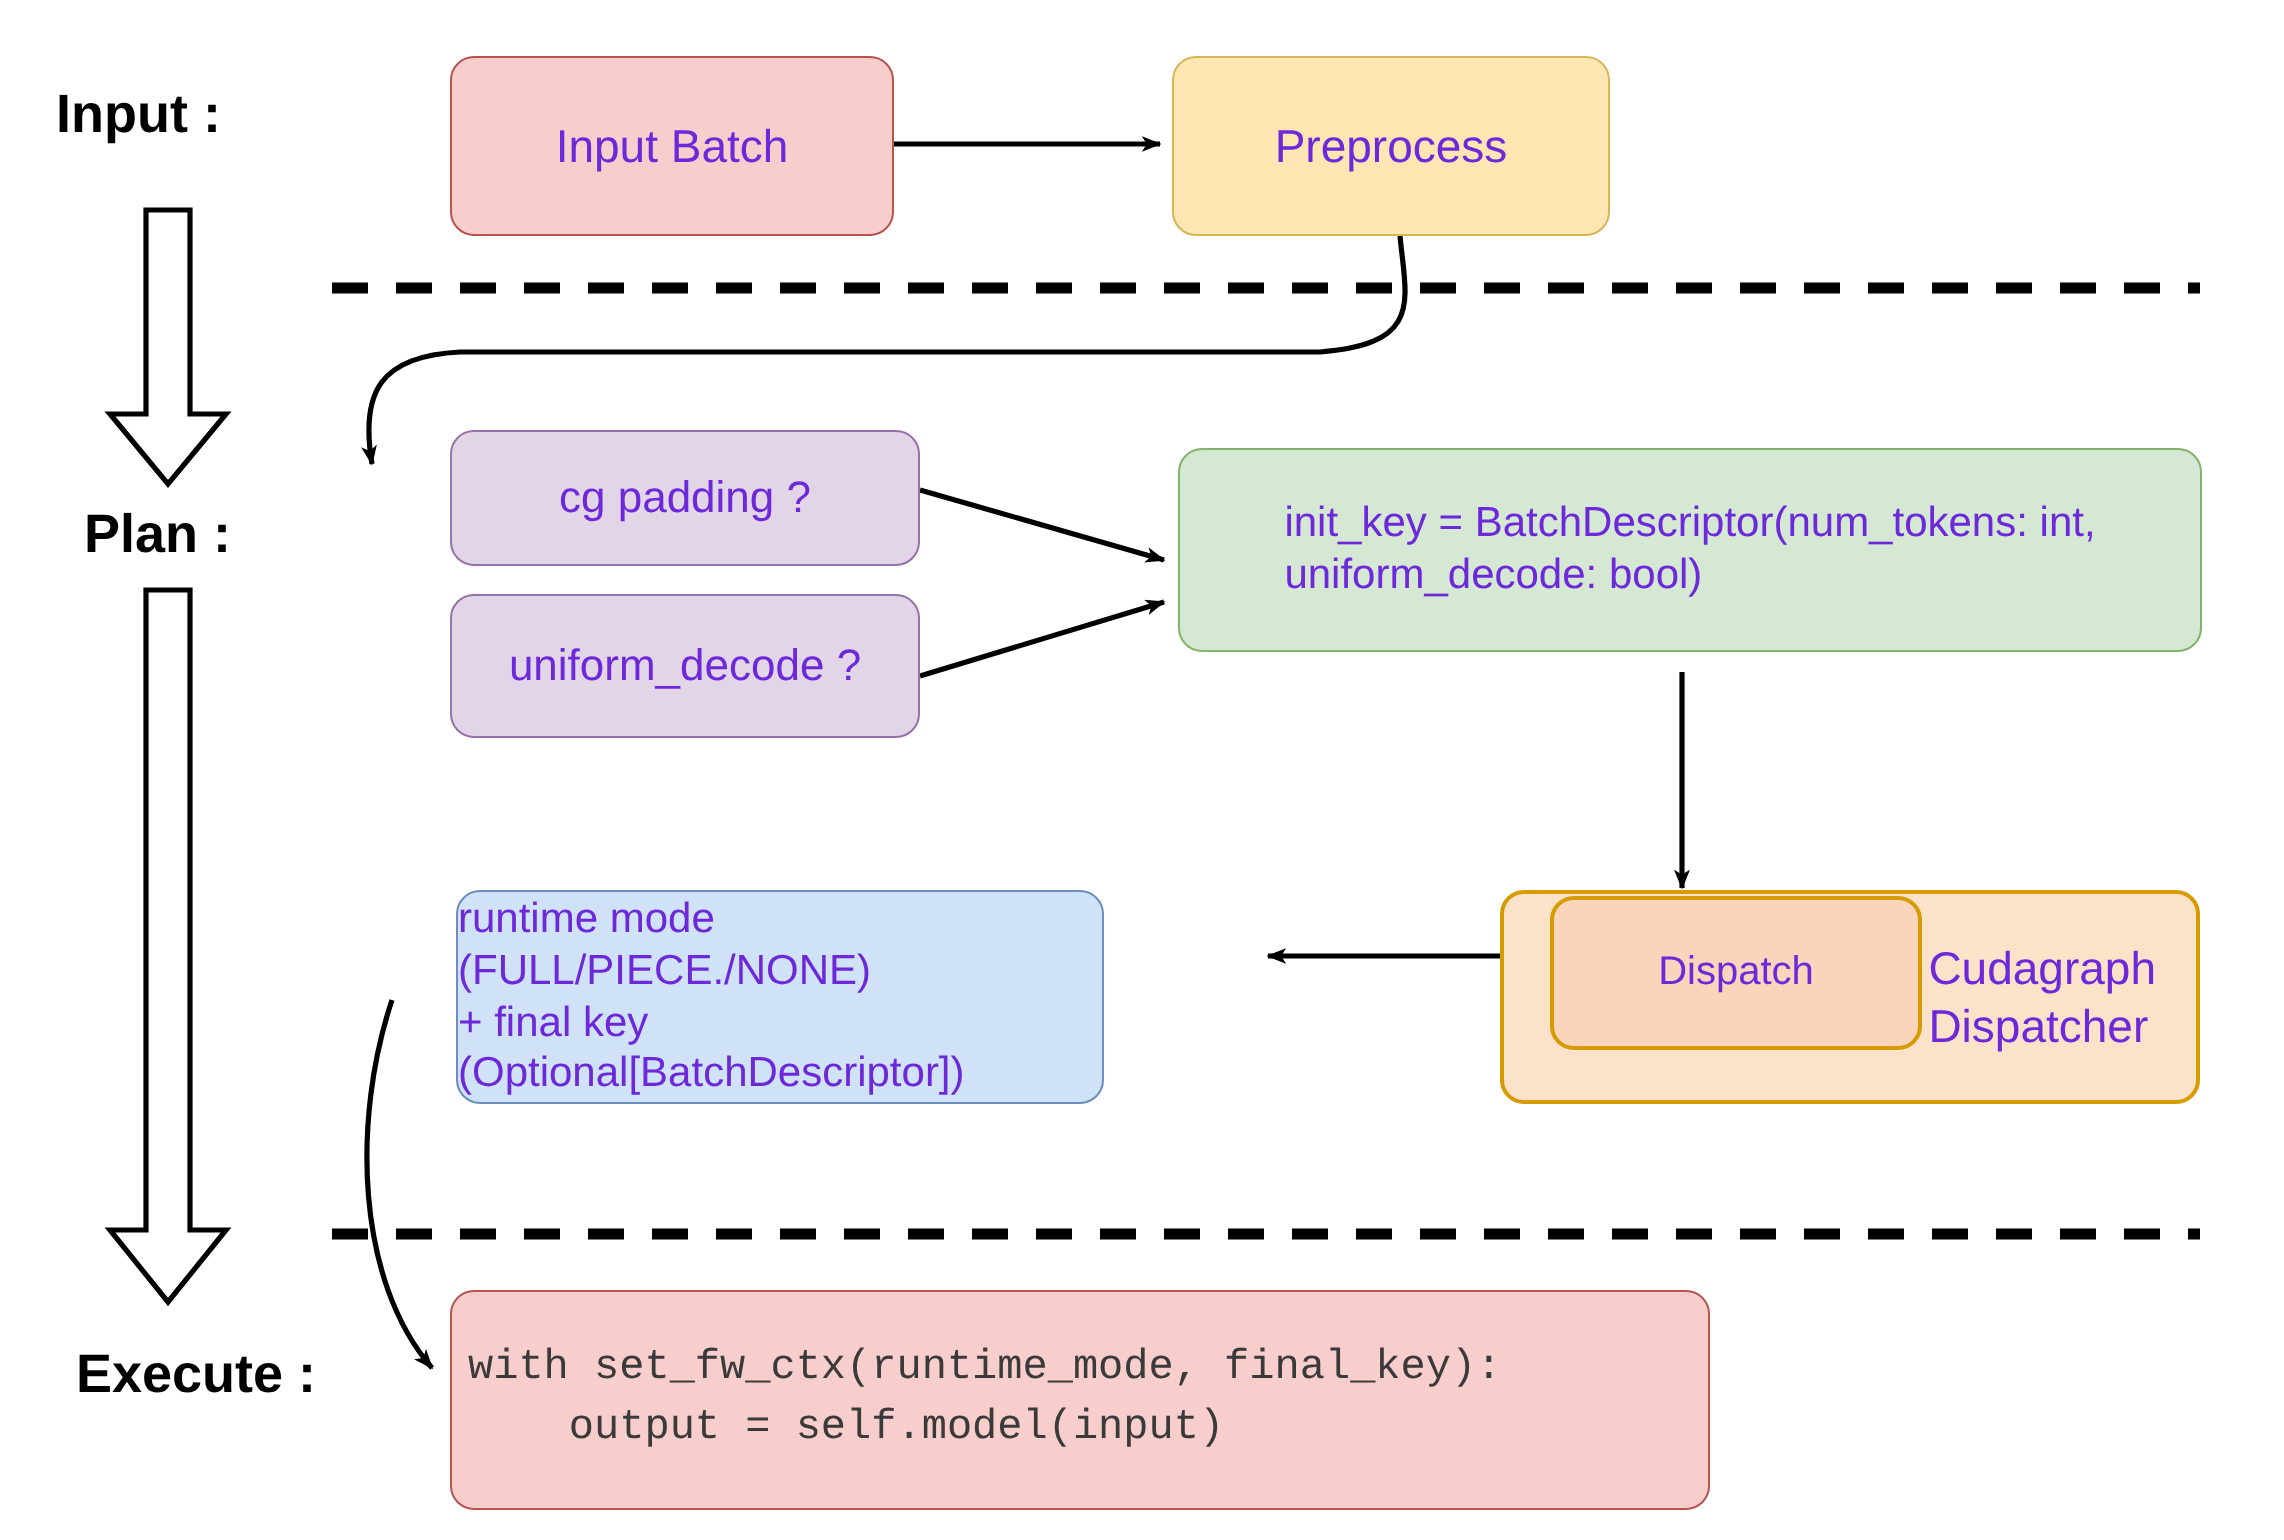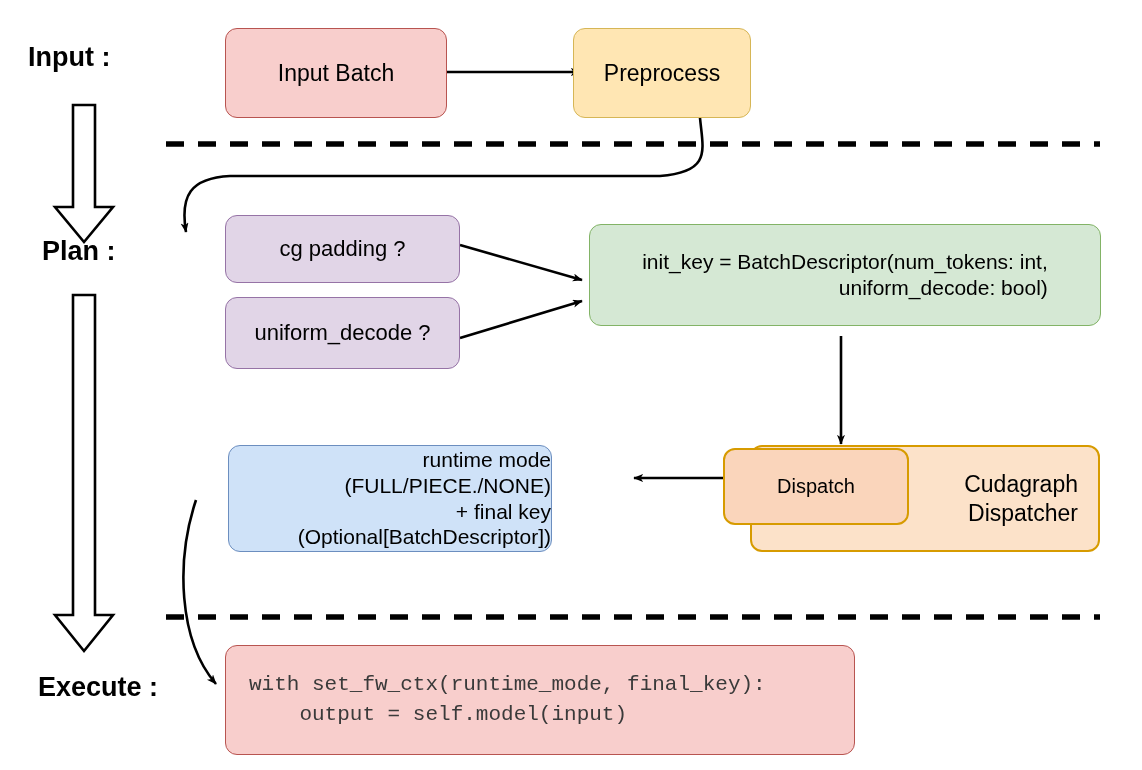--- a/index.html
+++ b/index.html
@@ -15,41 +15,41 @@
     font-family: "Liberation Sans", sans-serif;
     overflow: hidden;
   }
   .node {
     position: absolute;
     box-sizing: border-box;
     border-radius: 12px;
     display: flex;
     align-items: center;
     justify-content: center;
-    text-align: right;
-    color: #000000;
+    text-align: left;
+    color: #6d28d9;
     line-height: 1.22;
     white-space: pre-line;
   }
   .stage-label {
     position: absolute;
     font-weight: bold;
     color: #000000;
     white-space: nowrap;
   }
 
   
   #node-input-batch {
     left: 225px; top: 28px; width: 222px; height: 90px;
     background: #f8cecc;
     border: 1.6px solid #b85450;
     font-size: 23px;
   }
   #node-preprocess {
-    left: 573px; top: 28px; width: 178px; height: 90px;
+    left: 586px; top: 28px; width: 219px; height: 90px;
     background: #ffe6b3;
     border: 1.6px solid #d6b656;
     font-size: 23px;
   }
   #node-cg-padding {
     left: 225px; top: 215px; width: 235px; height: 68px;
     background: #e1d5e7;
     border: 1.6px solid #9673a6;
     font-size: 22px;
   }
@@ -74,43 +74,43 @@
   }
   #node-cudagraph-dispatcher {
     left: 750px; top: 445px; width: 350px; height: 107px;
     background: #fce2c9;
     border: 2px solid #d79b00;
     font-size: 23px;
     justify-content: flex-end;
     padding-right: 20px;
   }
   #node-dispatch {
-    left: 723px; top: 448px; width: 186px; height: 77px;
+    left: 775px; top: 448px; width: 186px; height: 77px;
     background: #fad5bb;
     border: 2px solid #d79b00;
     font-size: 20px;
   }
   #node-execute-code {
     left: 225px; top: 645px; width: 630px; height: 110px;
     background: #f8cecc;
     border: 1.6px solid #b85450;
     font-family: "Liberation Mono", "DejaVu Sans Mono", monospace;
     font-size: 21px;
     color: #3a3a3a;
     justify-content: flex-start;
     align-items: center;
-    padding-left: 23px;
+    padding-left: 8px;
     text-align: left;
     white-space: pre;
     line-height: 1.45;
   }
 
   
   #label-input   { left: 28px;  top: 42px;  font-size: 27px; }
-  #label-plan    { left: 42px;  top: 236px; font-size: 27px; }
+  #label-plan    { left: 42px;  top: 252px; font-size: 27px; }
   #label-execute { left: 14px;  top: 672px; font-size: 27px; margin-left: 24px; }
 
   #svg-layer {
     position: absolute;
     left: 0; top: 0;
     width: 1142px;
     height: 770px;
     pointer-events: none;
   }
 </style>

